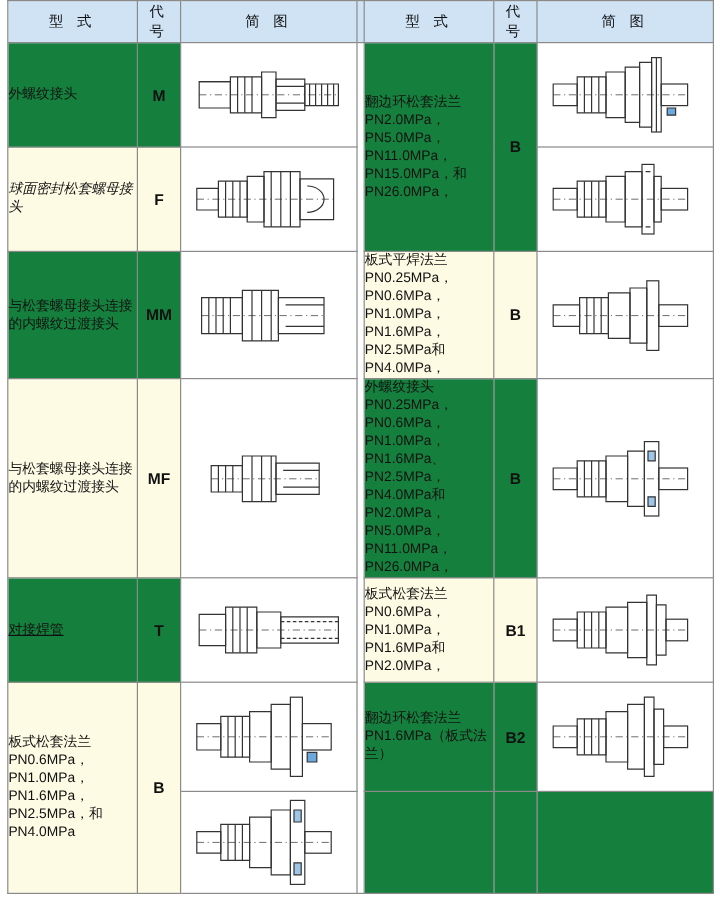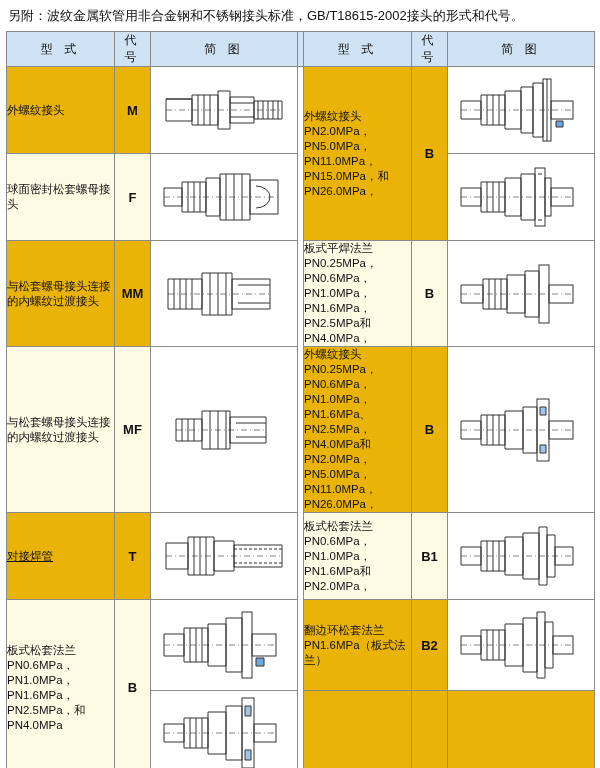--- a/index.html
+++ b/index.html
@@ -42,41 +42,40 @@
     line-height:15px;
     padding:5px 6px;
     vertical-align:middle;
   }
   .code{
     text-align:center;
     font-size:13px;
     font-weight:bold;
   }
   .yellow{background:#fdfbe4;}
-  .white{background:#eab308;}
+  .white{background:#15803d;}
   .fig{
     background:#ffffff;
     text-align:center;
     vertical-align:middle;
     padding:2px 0;
   }
   .fig svg{display:block;margin:0 auto;}
   .sep{border:none;width:6px;background:#ffffff;}
   
   col.c-name{width:108px;}
   col.c-code{width:36px;}
   col.c-fig{width:147px;}
   col.c-gap{width:6px;}
 </style>
 </head>
 <body>
 
 <div class="page">
 
-  <div class="title">另附：波纹金属软管用非合金钢和不锈钢接头标准，GB/T18615-2002接头的形式和代号。</div>
 
   <table class="main">
     <colgroup>
       <col class="c-name">
         <col class="c-code">
         <col class="c-fig">
       <col class="c-gap">
       <col class="c-name">
         <col class="c-code">
         <col class="c-fig">
@@ -106,21 +105,21 @@
               <path d="M60 14 L72 14 L72 52 L60 52 Z"></path>
               <path d="M72 20 L96 20 L96 46 L72 46 Z"></path>
               <path d="M96 24 L124 24 L124 42 L96 42 Z"></path>
               <path d="M100 24 L100 42 M105 24 L105 42 M110 24 L110 42 M115 24 L115 42 M120 24 L120 42"></path>
               <path d="M72 26 L96 26 M72 40 L96 40"></path>
               <path d="M8 33 L124 33" stroke-dasharray="6,3,1,3" stroke-width="0.6"></path>
             </g>
           </svg>
         </td>
         <td class="sep" rowspan="8"></td>
-        <td class="cellname white" rowspan="2" style="height:86px;">外螺纹接头
+        <td class="cellname white" rowspan="2" style="height:86px;">翻边环松套法兰
 PN2.0MPa，PN5.0MPa，PN11.0MPa，PN15.0MPa，和 PN26.0MPa，</td>
         <td class="code white" rowspan="2">B</td>
         <td class="fig">
           <svg width="132" height="66" viewBox="0 0 132 66">
             <g fill="none" stroke="#333" stroke-width="1">
               <path d="M6 24 L26 24 L26 42 L6 42 Z"></path>
               <path d="M26 18 L50 18 L50 48 L26 48 Z"></path>
               <path d="M32 18 L32 48 M38 18 L38 48 M44 18 L44 48"></path>
               <path d="M50 14 L66 14 L66 52 L50 52 Z"></path>
               <path d="M66 10 L78 10 L78 56 L66 56 Z"></path>
@@ -129,21 +128,21 @@
               <path d="M92 2 L92 64"></path>
               <rect x="96" y="24" width="22" height="18"></rect>
               <path d="M101 44 L108 44 L108 50 L101 50 Z" fill="#6aa8dd" stroke="#333"></path>
               <path d="M6 33 L118 33" stroke-dasharray="6,3,1,3" stroke-width="0.6"></path>
             </g>
           </svg>
         </td>
       </tr>
 
       <tr>
-        <td class="cellname yellow" style="height:86px;">球面密封松套螺母接头</td>
+        <td class="cellname yellow" style="height:86px;font-style:italic;">球面密封松套螺母接头</td>
         <td class="code yellow">F</td>
         <td class="fig">
           <svg width="132" height="66" viewBox="0 0 132 66">
             <g fill="none" stroke="#333" stroke-width="1">
               <path d="M6 24 L24 24 L24 42 L6 42 Z"></path>
               <path d="M24 18 L48 18 L48 48 L24 48 Z"></path>
               <path d="M30 18 L30 48 M36 18 L36 48 M42 18 L42 48"></path>
               <path d="M48 14 L62 14 L62 52 L48 52 Z"></path>
               <path d="M62 10 L92 10 L92 56 L62 56 Z"></path>
               <path d="M68 10 L68 56 M76 10 L76 56 M84 10 L84 56"></path>

